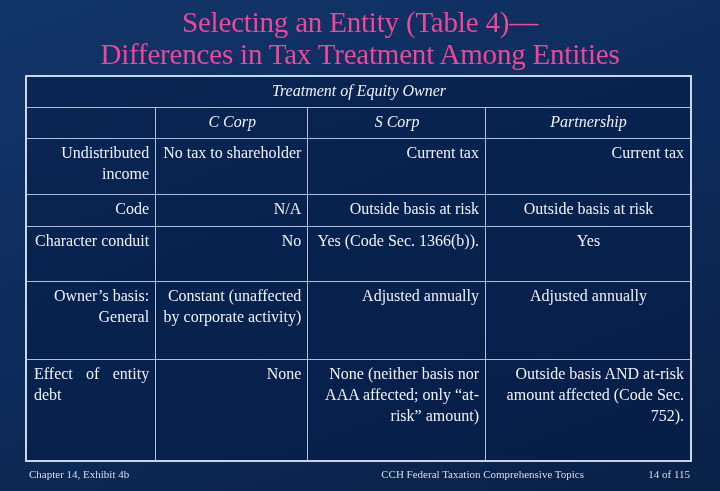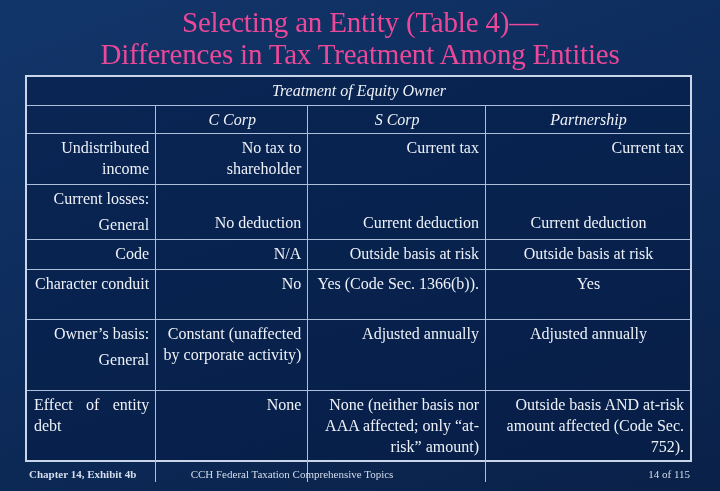--- a/index.html
+++ b/index.html
@@ -31,22 +31,22 @@
   tr:first-child th { border-top:none; }
   tr td:first-child, tr th:first-child { border-left:none; }
   tr td:last-child, tr th:last-child { border-right:none; }
   tr:last-child td { border-bottom:none; }
   .italic { font-style:italic; text-align:center; }
   .center { text-align:center; }
   .spacer { display:block; height:24px; }
   .footer {
     position:absolute; top:468px; font-size:11px; color:#d5deec;
   }
-  .footer.left { left:29px;font-weight:bold; }
-  .footer.mid { left:0; width:584px; text-align:center; }
+  .footer.left { left:29px; }
+  .footer.mid { left:0; width:584px; text-align:right; }
   .footer.right { right:30px; }
 </style>
 </head>
 <body>
 
 <div class="title">
   <div>Selecting an Entity (Table 4)—</div>
   <div>Differences in Tax Treatment Among Entities</div>
 </div>
 
@@ -67,44 +67,35 @@
       <th class="italic">C Corp</th>
       <th class="italic">S Corp</th>
       <th class="italic">Partnership</th>
     </tr>
     <tr style="height:51px">
       <td>Undistributed income</td>
       <td>No tax to shareholder</td>
       <td>Current tax</td>
       <td>Current tax</td>
     </tr>
-    <tr style="height:55px">
-      <td>
-        <div style="margin-bottom:5px">Current losses:</div>
-        <div>General</div>
-      </td>
-      <td><span class="spacer"></span><span>No deduction</span></td>
-      <td><span class="spacer"></span><span>Current deduction</span></td>
-      <td class="center"><span class="spacer"></span><span>Current deduction</span></td>
-    </tr>
     <tr style="height:30px">
       <td>Code</td>
       <td>N/A</td>
       <td>Outside basis at risk</td>
       <td class="center">Outside basis at risk</td>
     </tr>
     <tr style="height:50px">
       <td>Character conduit</td>
       <td>No</td>
       <td>Yes (Code Sec. 1366(b)).</td>
       <td class="center">Yes</td>
     </tr>
     <tr style="height:71px">
       <td>
-        <div style="margin-bottom:5px">Owner’s basis:</div>
+        <div style="">Owner’s basis:</div>
         <div>General</div>
       </td>
       <td>Constant (unaffected by corporate activity)</td>
       <td>Adjusted annually</td>
       <td class="center">Adjusted annually</td>
     </tr>
     <tr style="height:92px">
       <td style="text-align:justify">Effect of entity debt</td>
       <td>None</td>
       <td>None (neither basis nor AAA affected; only “at-risk” amount)</td>

